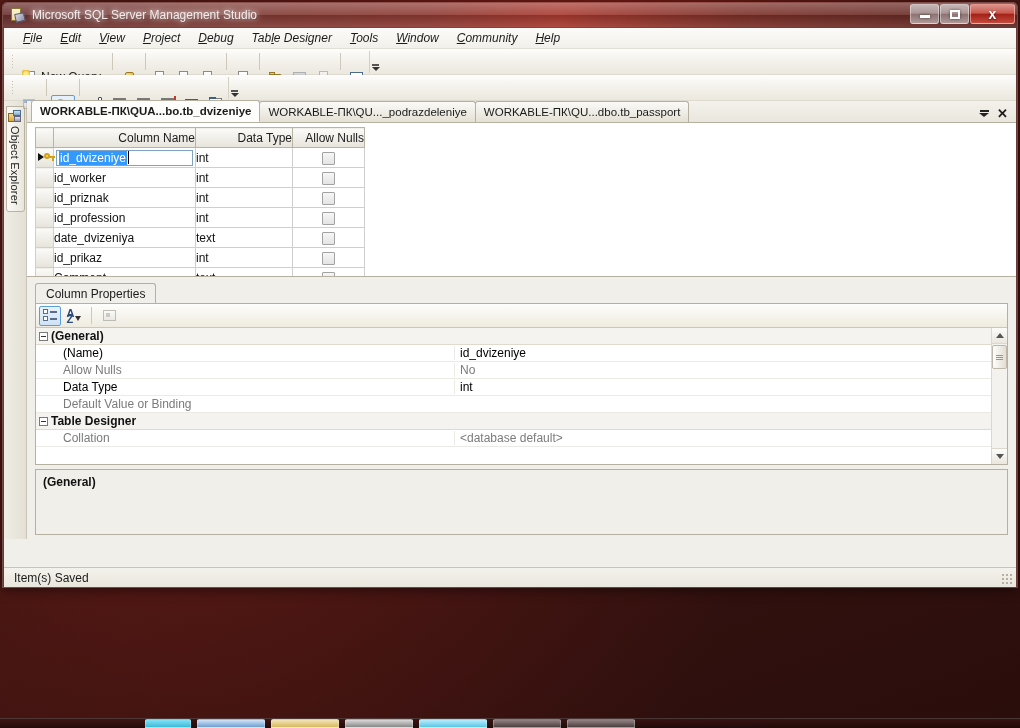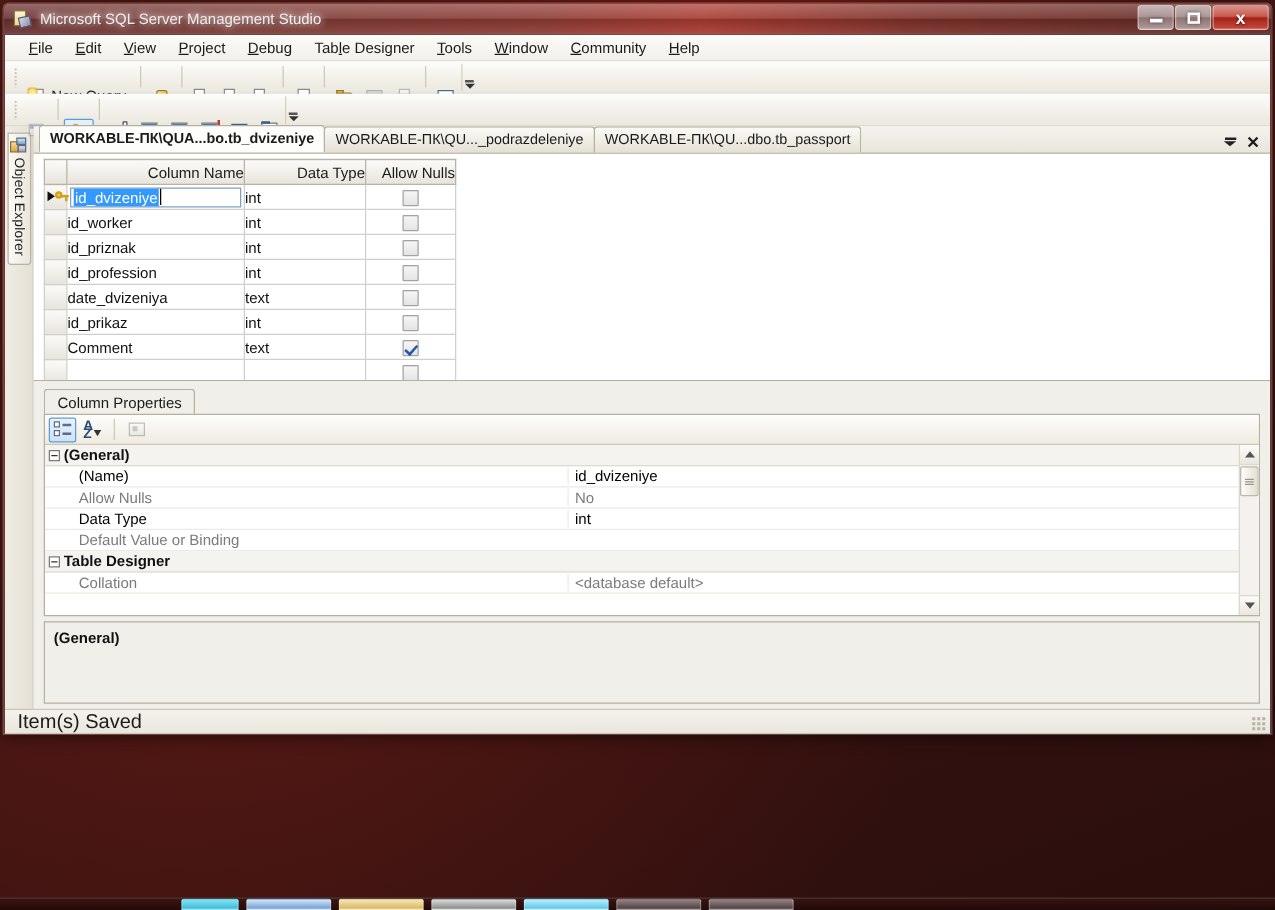--- a/index.html
+++ b/index.html
@@ -95,20 +95,21 @@
   #menubar {
     height: 21px; flex: 0 0 21px;
     background: linear-gradient(180deg, #fbfbf9 0%, #f2f0ea 100%);
     display: flex; align-items: center;
     padding-left: 10px;
     border-bottom: 1px solid #e2dfd6;
   }
   .menu-item {
     padding: 2px 9px; font-size: 12px; color: #1b1b1b; cursor: default;
     white-space: nowrap;
+    font-style: italic;
   }
   .menu-item u { text-decoration: underline; }
 
   
   .toolbar {
     height: 26px; flex: 0 0 26px;
     background: linear-gradient(180deg, #fdfdfc 0%, #f3f1ea 50%, #ebe8df 100%);
     display: flex; align-items: center;
     border-bottom: 1px solid #dedacf;
     padding-left: 3px;
@@ -459,22 +460,23 @@
     margin-top: 4px; padding: 5px 7px;
     font-size: 12px; font-weight: bold; color:#111;
   }
 
   
   #statusbar {
     height: 20px; flex:0 0 20px;
     background: linear-gradient(180deg,#f4f2ec,#e9e6dd);
     border-top: 1px solid #c9c4b6;
     display:flex; align-items:center; padding-left: 10px;
-    font-size: 16px; color:#1b1b1b;
+    font-size: 12px; color:#1b1b1b;
     position: relative;
+    margin-top: 28px;
   }
   #grip-br {
     position:absolute; right:3px; bottom:2px; width:12px; height:12px;
     background-image: radial-gradient(#b5b0a1 40%, transparent 41%);
     background-size: 4px 4px;
   }
 
   
   #taskbar {
     position:absolute; left:0; bottom:0; width:1020px; height:10px;

